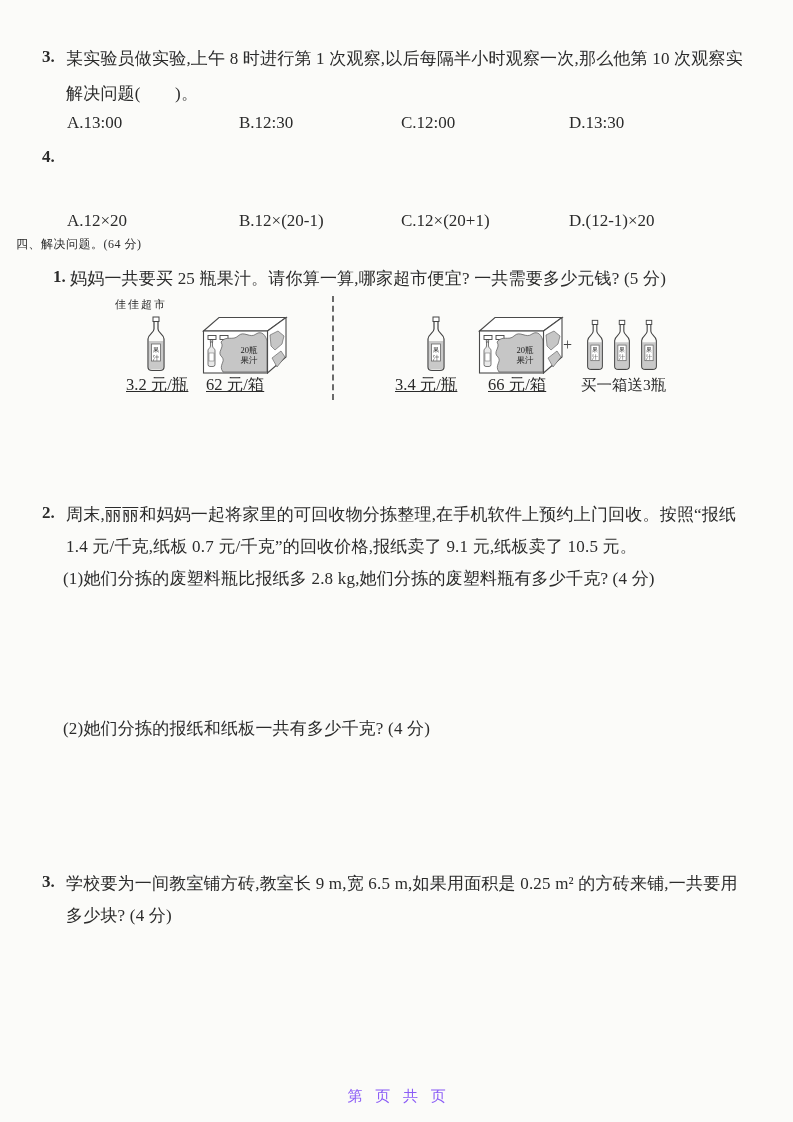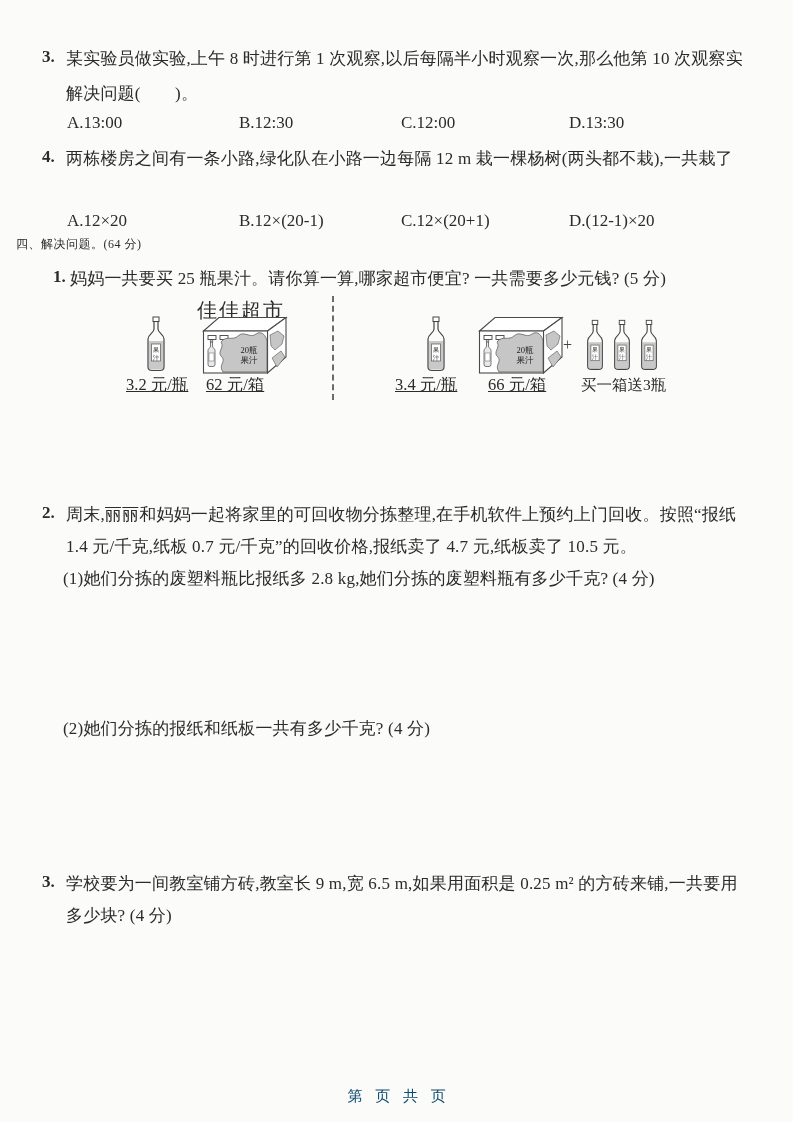--- a/index.html
+++ b/index.html
@@ -7,44 +7,43 @@
   .page{
     position:relative; width:793px; height:1122px; margin:0 auto;
     background:#fbfbf9; color:#2b2b2b; overflow:hidden;
     font-family:"Liberation Serif","DejaVu Serif",serif;
   }
   .abs{position:absolute; white-space:nowrap;}
   .num{font-weight:bold; font-size:17px;}
   .line{font-size:17px; letter-spacing:0.2px;}
   .opt{font-size:17px;}
   .sec-header{font-size:12px; letter-spacing:0.5px;font-family:Liberation Serif, serif;}
-  .store-title{font-size:20px; text-align:right; letter-spacing:2px;}
+  .store-title{font-size:11px; text-align:left; letter-spacing:2px;}
   .price{font-size:16.5px;text-decoration:underline;}
   .promo{font-size:15.5px;}
   .plus{font-size:16px; color:#444;}
   .divider{border-left:2px dashed #6a6a6a; width:0; height:104px;}
-  .footer{width:100%; text-align:center; font-size:15px; word-spacing:9px; color:#0c4a6e;}
+  .footer{width:100%; text-align:center; font-size:15px; word-spacing:9px; color:#8b5cf6;}
   svg{display:block;}
   svg text{font-family:"Liberation Serif","DejaVu Serif",serif;}
 </style>
 </head>
 <body>
 
 <div class="page">
 
   <div class="abs num" style="left:42px;top:47px">3.</div>
   <div class="abs line" style="left:66px;top:47px">某实验员做实验,上午 8 时进行第 1 次观察,以后每隔半小时观察一次,那么他第 10 次观察实</div>
   <div class="abs line" style="left:66px;top:82px">解决问题(　　)。</div>
   <div class="abs opt" style="left:67px;top:113px">A.13:00</div>
   <div class="abs opt" style="left:239px;top:113px">B.12:30</div>
   <div class="abs opt" style="left:401px;top:113px">C.12:00</div>
   <div class="abs opt" style="left:569px;top:113px">D.13:30</div>
 
   <div class="abs num" style="left:42px;top:147px">4.</div>
-  <div class="abs line" style="left:66px;top:147px">两栋楼房之间有一条小路,绿化队在小路一边每隔 12 m 栽一棵杨树(两头都不栽),一共栽了</div>
   <div class="abs opt" style="left:67px;top:211px">A.12×20</div>
   <div class="abs opt" style="left:239px;top:211px">B.12×(20-1)</div>
   <div class="abs opt" style="left:401px;top:211px">C.12×(20+1)</div>
   <div class="abs opt" style="left:569px;top:211px">D.(12-1)×20</div>
 
   <div class="abs sec-header" style="left:16px;top:236px">四、解决问题。(64 分)</div>
 
   <div class="abs num" style="left:53px;top:267px">1.</div>
   <div class="abs line" style="left:70px;top:267px">妈妈一共要买 25 瓶果汁。请你算一算,哪家超市便宜? 一共需要多少元钱? (5 分)</div>
 
@@ -150,21 +149,21 @@
       <text x="12" y="43.5" font-size="6.5" text-anchor="middle" fill="#333">汁</text>
     </svg>
   </div>
 
   <div class="abs price" style="left:395px;top:374px">3.4 元/瓶</div>
   <div class="abs price" style="left:488px;top:374px">66 元/箱</div>
   <div class="abs promo" style="left:581px;top:375px">买一箱送3瓶</div>
 
   <div class="abs num" style="left:42px;top:503px">2.</div>
   <div class="abs line" style="left:66px;top:503px">周末,丽丽和妈妈一起将家里的可回收物分拣整理,在手机软件上预约上门回收。按照“报纸</div>
-  <div class="abs line" style="left:66px;top:535px">1.4 元/千克,纸板 0.7 元/千克”的回收价格,报纸卖了 4.7 元,纸板卖了 10.5 元。</div>
+  <div class="abs line" style="left:66px;top:535px">1.4 元/千克,纸板 0.7 元/千克”的回收价格,报纸卖了 9.1 元,纸板卖了 10.5 元。</div>
   <div class="abs line" style="left:63px;top:567px">(1)她们分拣的废塑料瓶比报纸多 2.8 kg,她们分拣的废塑料瓶有多少千克? (4 分)</div>
   <div class="abs line" style="left:63px;top:717px">(2)她们分拣的报纸和纸板一共有多少千克? (4 分)</div>
 
   <div class="abs num" style="left:42px;top:872px">3.</div>
   <div class="abs line" style="left:66px;top:872px">学校要为一间教室铺方砖,教室长 9 m,宽 6.5 m,如果用面积是 0.25 m² 的方砖来铺,一共要用</div>
   <div class="abs line" style="left:66px;top:904px">多少块? (4 分)</div>
 
   <div class="abs footer" style="left:0;top:1087px">第 页 共 页</div>
 
 </div>

